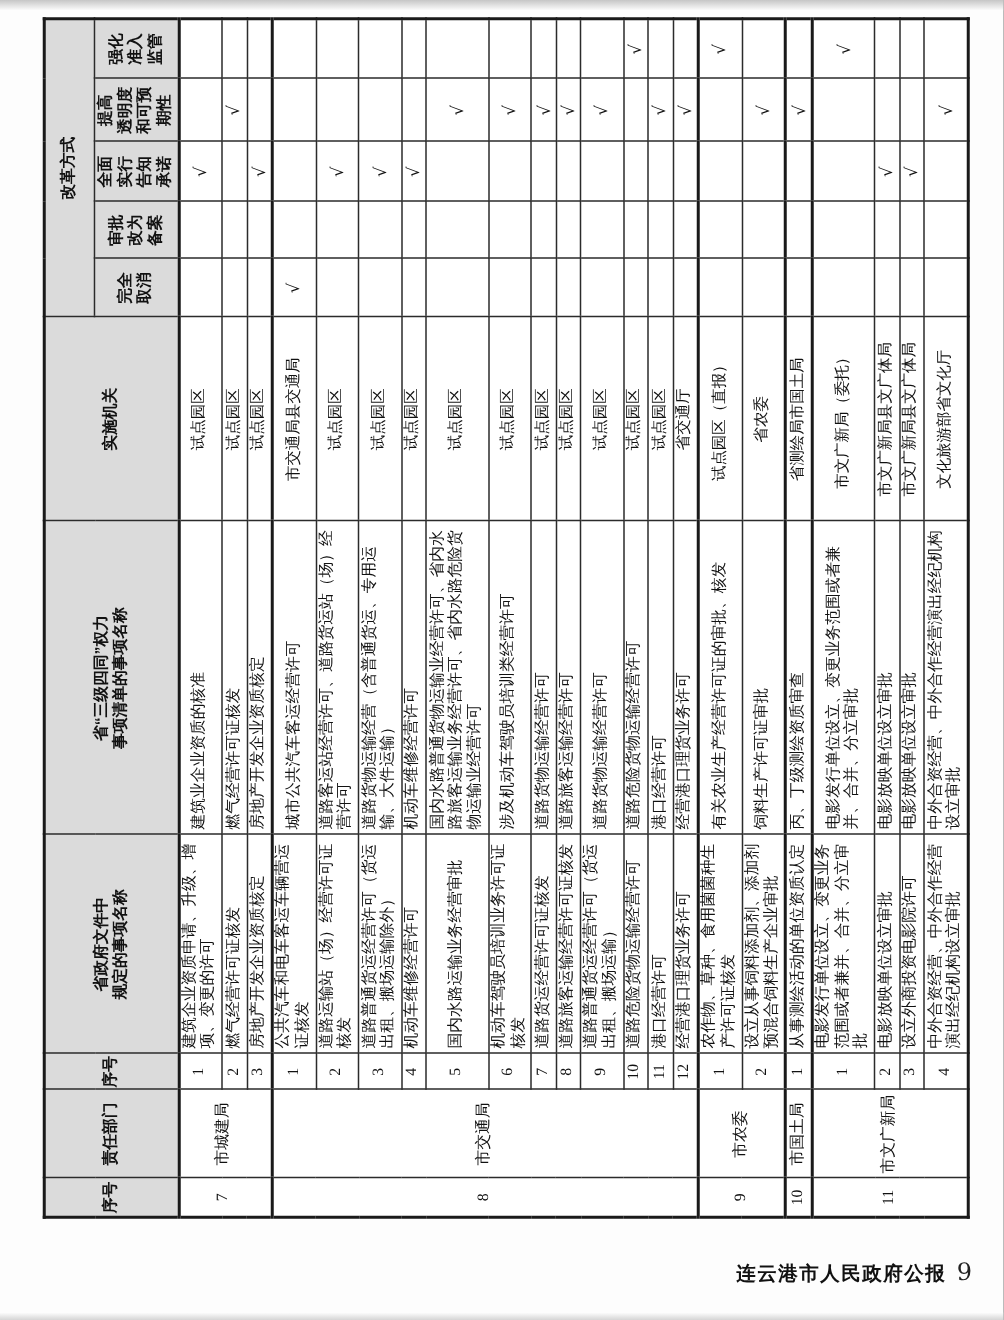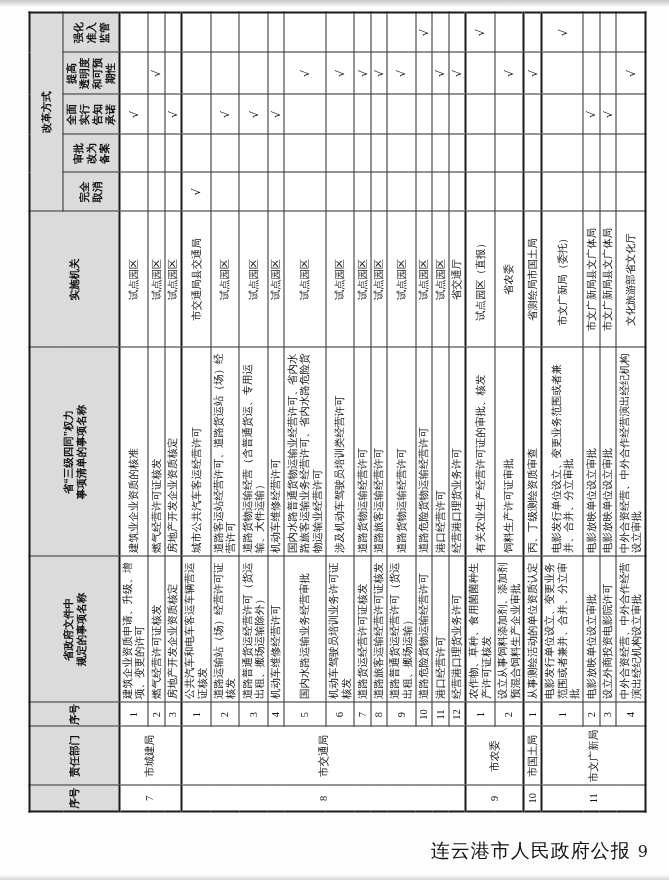--- a/index.html
+++ b/index.html
@@ -21,21 +21,21 @@
   td{font-size:10.5px;line-height:1.2;color:#111;padding:1px 2px;vertical-align:middle;
      text-align:center;overflow:hidden;}
   td.name{text-align:left;padding:1px 3px;}
   td.agency{font-size:10.3px;}
   td.check{font-size:11px;font-family:"DejaVu Sans",sans-serif;}
   tr.group-start td{border-top:2px solid #1a1a1a;}
   thead tr.sub th{height:42px;}
   thead tr.main th{height:30px;}
   #footer{position:absolute;right:21px;top:838px;display:flex;align-items:baseline;
           gap:7px;}
-  #footer .gz{font-weight:normal;font-size:19px;letter-spacing:1px;color:#111;}
+  #footer .gz{font-weight:bold;font-size:13px;letter-spacing:1px;color:#111;}
   #footer .pn{font-size:16px;color:#222;font-family:"DejaVu Serif",serif;}
 </style>
 </head>
 <body>
 
 <div id="page">
   <div id="scan-top"></div>
   <div id="scan-bottom"></div>
 
   <div id="rot">

